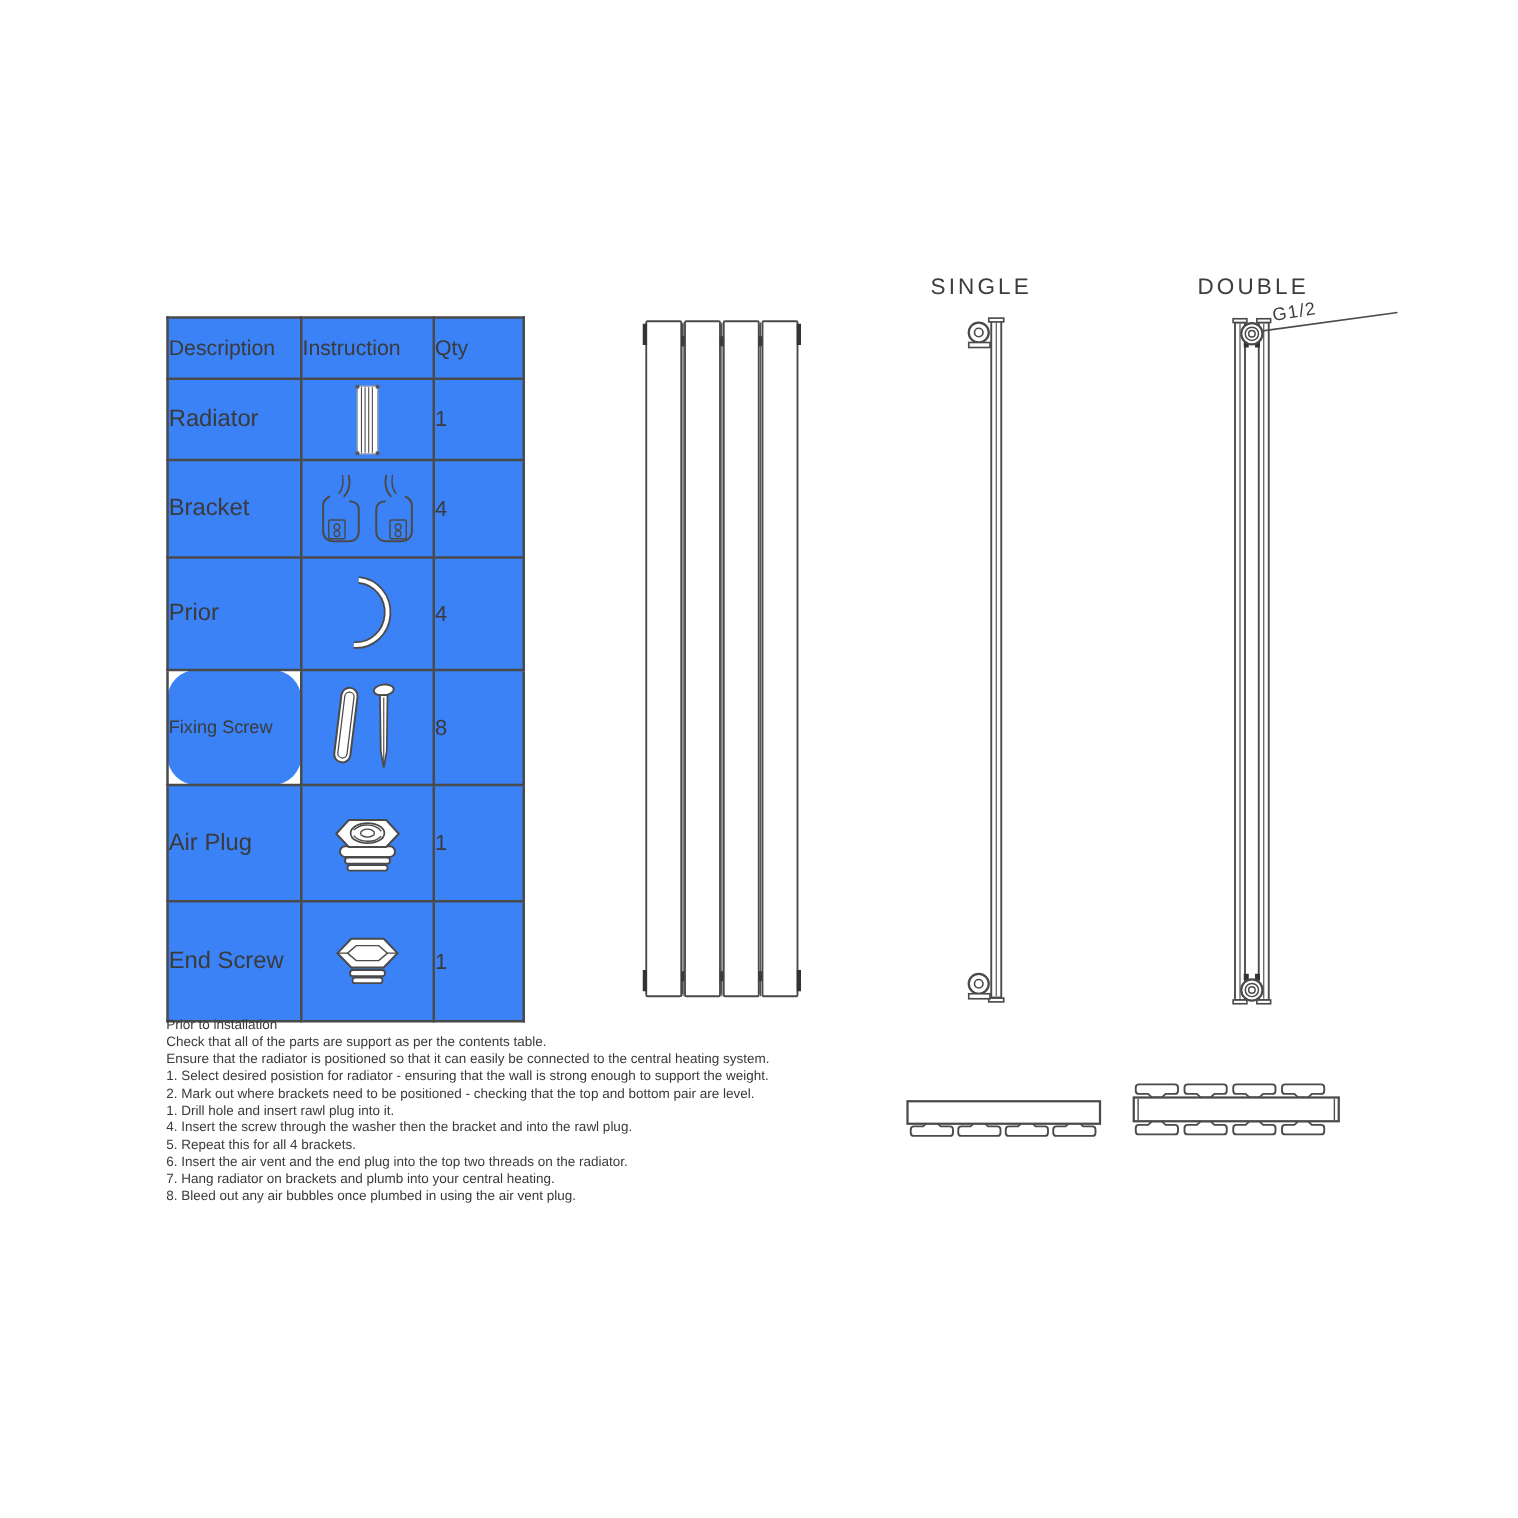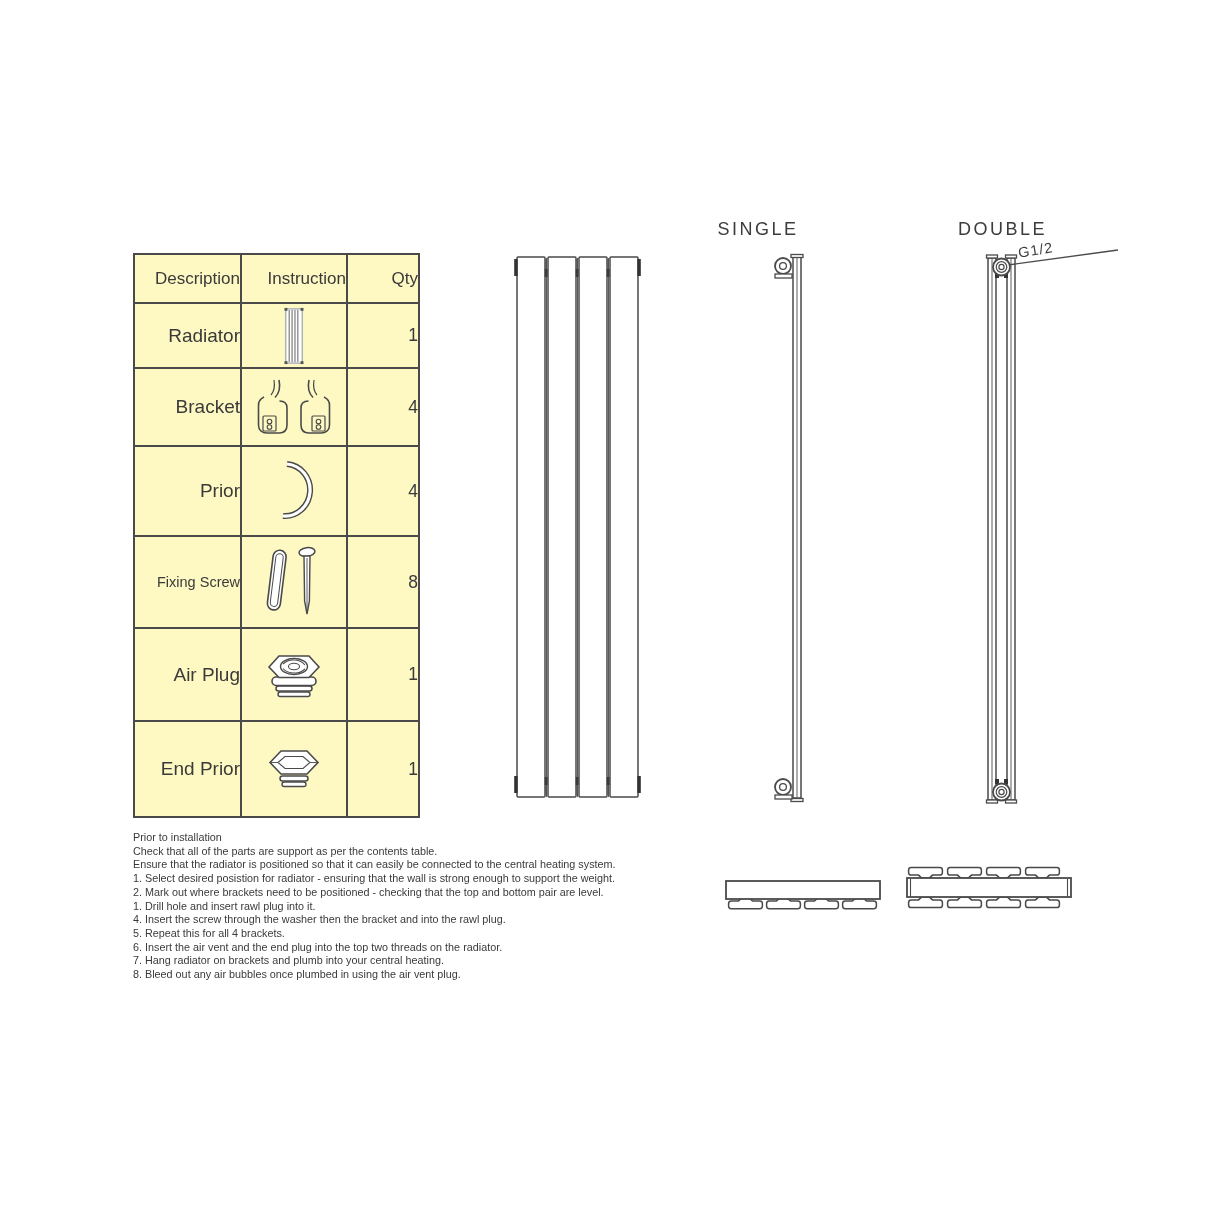--- a/index.html
+++ b/index.html
@@ -12,29 +12,29 @@
   .sheet{
     position:relative;width:1214px;height:1214px;background:var(--background);
     font-family:"Liberation Sans", sans-serif;color:var(--text);overflow:hidden;
   }
   .abs{position:absolute;}
   
   table.parts{
     border-collapse:collapse;table-layout:fixed;
   }
   table.parts td,table.parts th{
-    border:2px solid var(--line);text-align:right;vertical-align:middle;
-    padding:0;font-weight:normal;color:var(--text);background:#fef9c3;
+    border:2px solid var(--line);text-align:left;vertical-align:middle;
+    padding:0;font-weight:normal;color:var(--text);background:#3b82f6;
   }
   th.c-desc,td.c-desc{width:105px;}
   th.c-instr,td.c-instr{width:104px;}
   th.c-qty,td.c-qty{width:70px;margin-left:35px;}
   .hdr{font-size:17px;}
   .desc{font-size:19px;}
-  .desc.small{font-size:14.5px;}
+  .desc.small{font-size:14.5px;border-radius:23px;}
   .qty{font-size:17.5px;}
   .iconcell{display:flex;align-items:center;justify-content:center;width:100%;height:100%;}
   
   .viewlabel{font-size:18px;letter-spacing:2.5px;text-align:center;color:#3c3c3c;}
   .thread{font-size:14.5px;color:#3c3c3c;transform:rotate(-9deg);letter-spacing:1px;}
   
   .instructions{font-size:10.8px;line-height:13.7px;color:var(--text);white-space:nowrap;}
   svg{display:block;}
   svg .ln{stroke:var(--line);fill:none;}
   svg .fw{stroke:var(--line);fill:#ffffff;}
@@ -147,21 +147,21 @@
           <ellipse class="ln" stroke-width="1.4" cx="30" cy="15.5" rx="13.5" ry="8"></ellipse>
           <path class="ln" stroke-width="1.1" d="M 19,13 Q 24,8.5 30,9 M 30,9 Q 37,9 41,14 M 41,18 Q 36,22.5 30,22 M 30,22 Q 23,22 19,17.5"></path>
           <ellipse class="ln" stroke-width="1.1" cx="30" cy="15.5" rx="5.5" ry="3.2"></ellipse>
         </svg>
             </span>
       </td>
       <td class="c-qty qty">1</td>
     </tr>
 
     <tr style="height:96px;">
-      <td class="c-desc desc">End Prior</td>
+      <td class="c-desc desc">End Screw</td>
       <td class="c-instr">
             <span class="iconcell">
         <svg width="56" height="45" viewBox="0 0 56 45">
           <rect class="fw" stroke-width="1.5" x="14" y="29" width="28" height="5" rx="2.5"></rect>
           <rect class="fw" stroke-width="1.4" x="16" y="35" width="24" height="4.5" rx="2.2"></rect>
           <path class="fw" stroke-width="1.6" d="M 4,15.5 L 15,4 L 41,4 L 52,15.5 L 41,27 L 15,27 Z"></path>
           <path class="ln" stroke-width="1.1" d="M 12,15.5 L 19,9.5 L 37,9.5 L 44,15.5 L 37,21.5 L 19,21.5 Z"></path>
           <path class="ln" stroke-width="0.9" d="M 4,15.5 L 12,15.5 M 44,15.5 L 52,15.5"></path>
         </svg>
             </span>
@@ -187,21 +187,21 @@
     <rect x="31.8" y="522" width="2.8" height="8" fill="#3b3b3b"></rect>
       <rect x="62.8" y="522" width="2.8" height="8" fill="#3b3b3b"></rect>
       <rect x="93.8" y="522" width="2.8" height="8" fill="#3b3b3b"></rect>
 
     <rect x="1.2" y="4" width="3.4" height="17" fill="#333"></rect>
     <rect x="124.4" y="4" width="3.4" height="17" fill="#333"></rect>
     <rect x="1.2" y="521" width="3.4" height="17" fill="#333"></rect>
     <rect x="124.4" y="521" width="3.4" height="17" fill="#333"></rect>
   </svg>
 
-  <div class="viewlabel abs" style="left:712px;top:219px;width:92px;">SINGLE</div>
+  <div class="viewlabel abs" style="left:739px;top:219px;width:92px;">SINGLE</div>
 
   <svg class="abs" style="left:765px;top:250px;" width="52" height="558" viewBox="0 0 52 558">
     <rect class="fw" stroke-width="1.5" x="28" y="7" width="8" height="541"></rect>
     <path class="ln" stroke-width="0.9" d="M32,8 V547"></path>
     <rect class="fw" stroke-width="1.3" x="26" y="4.5" width="12" height="3"></rect>
     <rect class="fw" stroke-width="1.3" x="26" y="548.5" width="12" height="3"></rect>
 
     <circle class="fw" stroke-width="1.8" cx="18" cy="16" r="8"></circle>
     <circle class="fw" stroke-width="1.3" cx="18" cy="16" r="3.4"></circle>
     <rect class="fw" stroke-width="1.3" x="10" y="24" width="17" height="4"></rect>
@@ -259,21 +259,21 @@
       <use href="#fin" transform="translate(125,19.7) scale(1,-1)"></use>
       <use href="#fin" transform="translate(8,37.3)"></use>
       <use href="#fin" transform="translate(47,37.3)"></use>
       <use href="#fin" transform="translate(86,37.3)"></use>
       <use href="#fin" transform="translate(125,37.3)"></use>
     </g>
     <rect class="fw" stroke-width="1.8" x="7" y="19" width="164" height="19"></rect>
     <path class="ln" stroke-width="1.1" d="M10.5,20 V37 M167.5,20 V37"></path>
   </svg>
 
-  <div class="instructions abs" style="left:133px;top:831px;">
+  <div class="instructions abs" style="left:133px;top:814px;">
     <div>Prior to installation</div>
     <div>Check that all of the parts are support as per the contents table.</div>
     <div>Ensure that the radiator is positioned so that it can easily be connected to the central heating system.</div>
     <div>1. Select desired posistion for radiator - ensuring that the wall is strong enough to support the weight.</div>
     <div>2. Mark out where brackets need to be positioned - checking that the top and bottom pair are level.</div>
     <div>1. Drill hole and insert rawl plug into it.</div>
     <div>4. Insert the screw through the washer then the bracket and into the rawl plug.</div>
     <div>5. Repeat this for all 4 brackets.</div>
     <div>6. Insert the air vent and the end plug into the top two threads on the radiator.</div>
     <div>7. Hang radiator on brackets and plumb into your central heating.</div>

